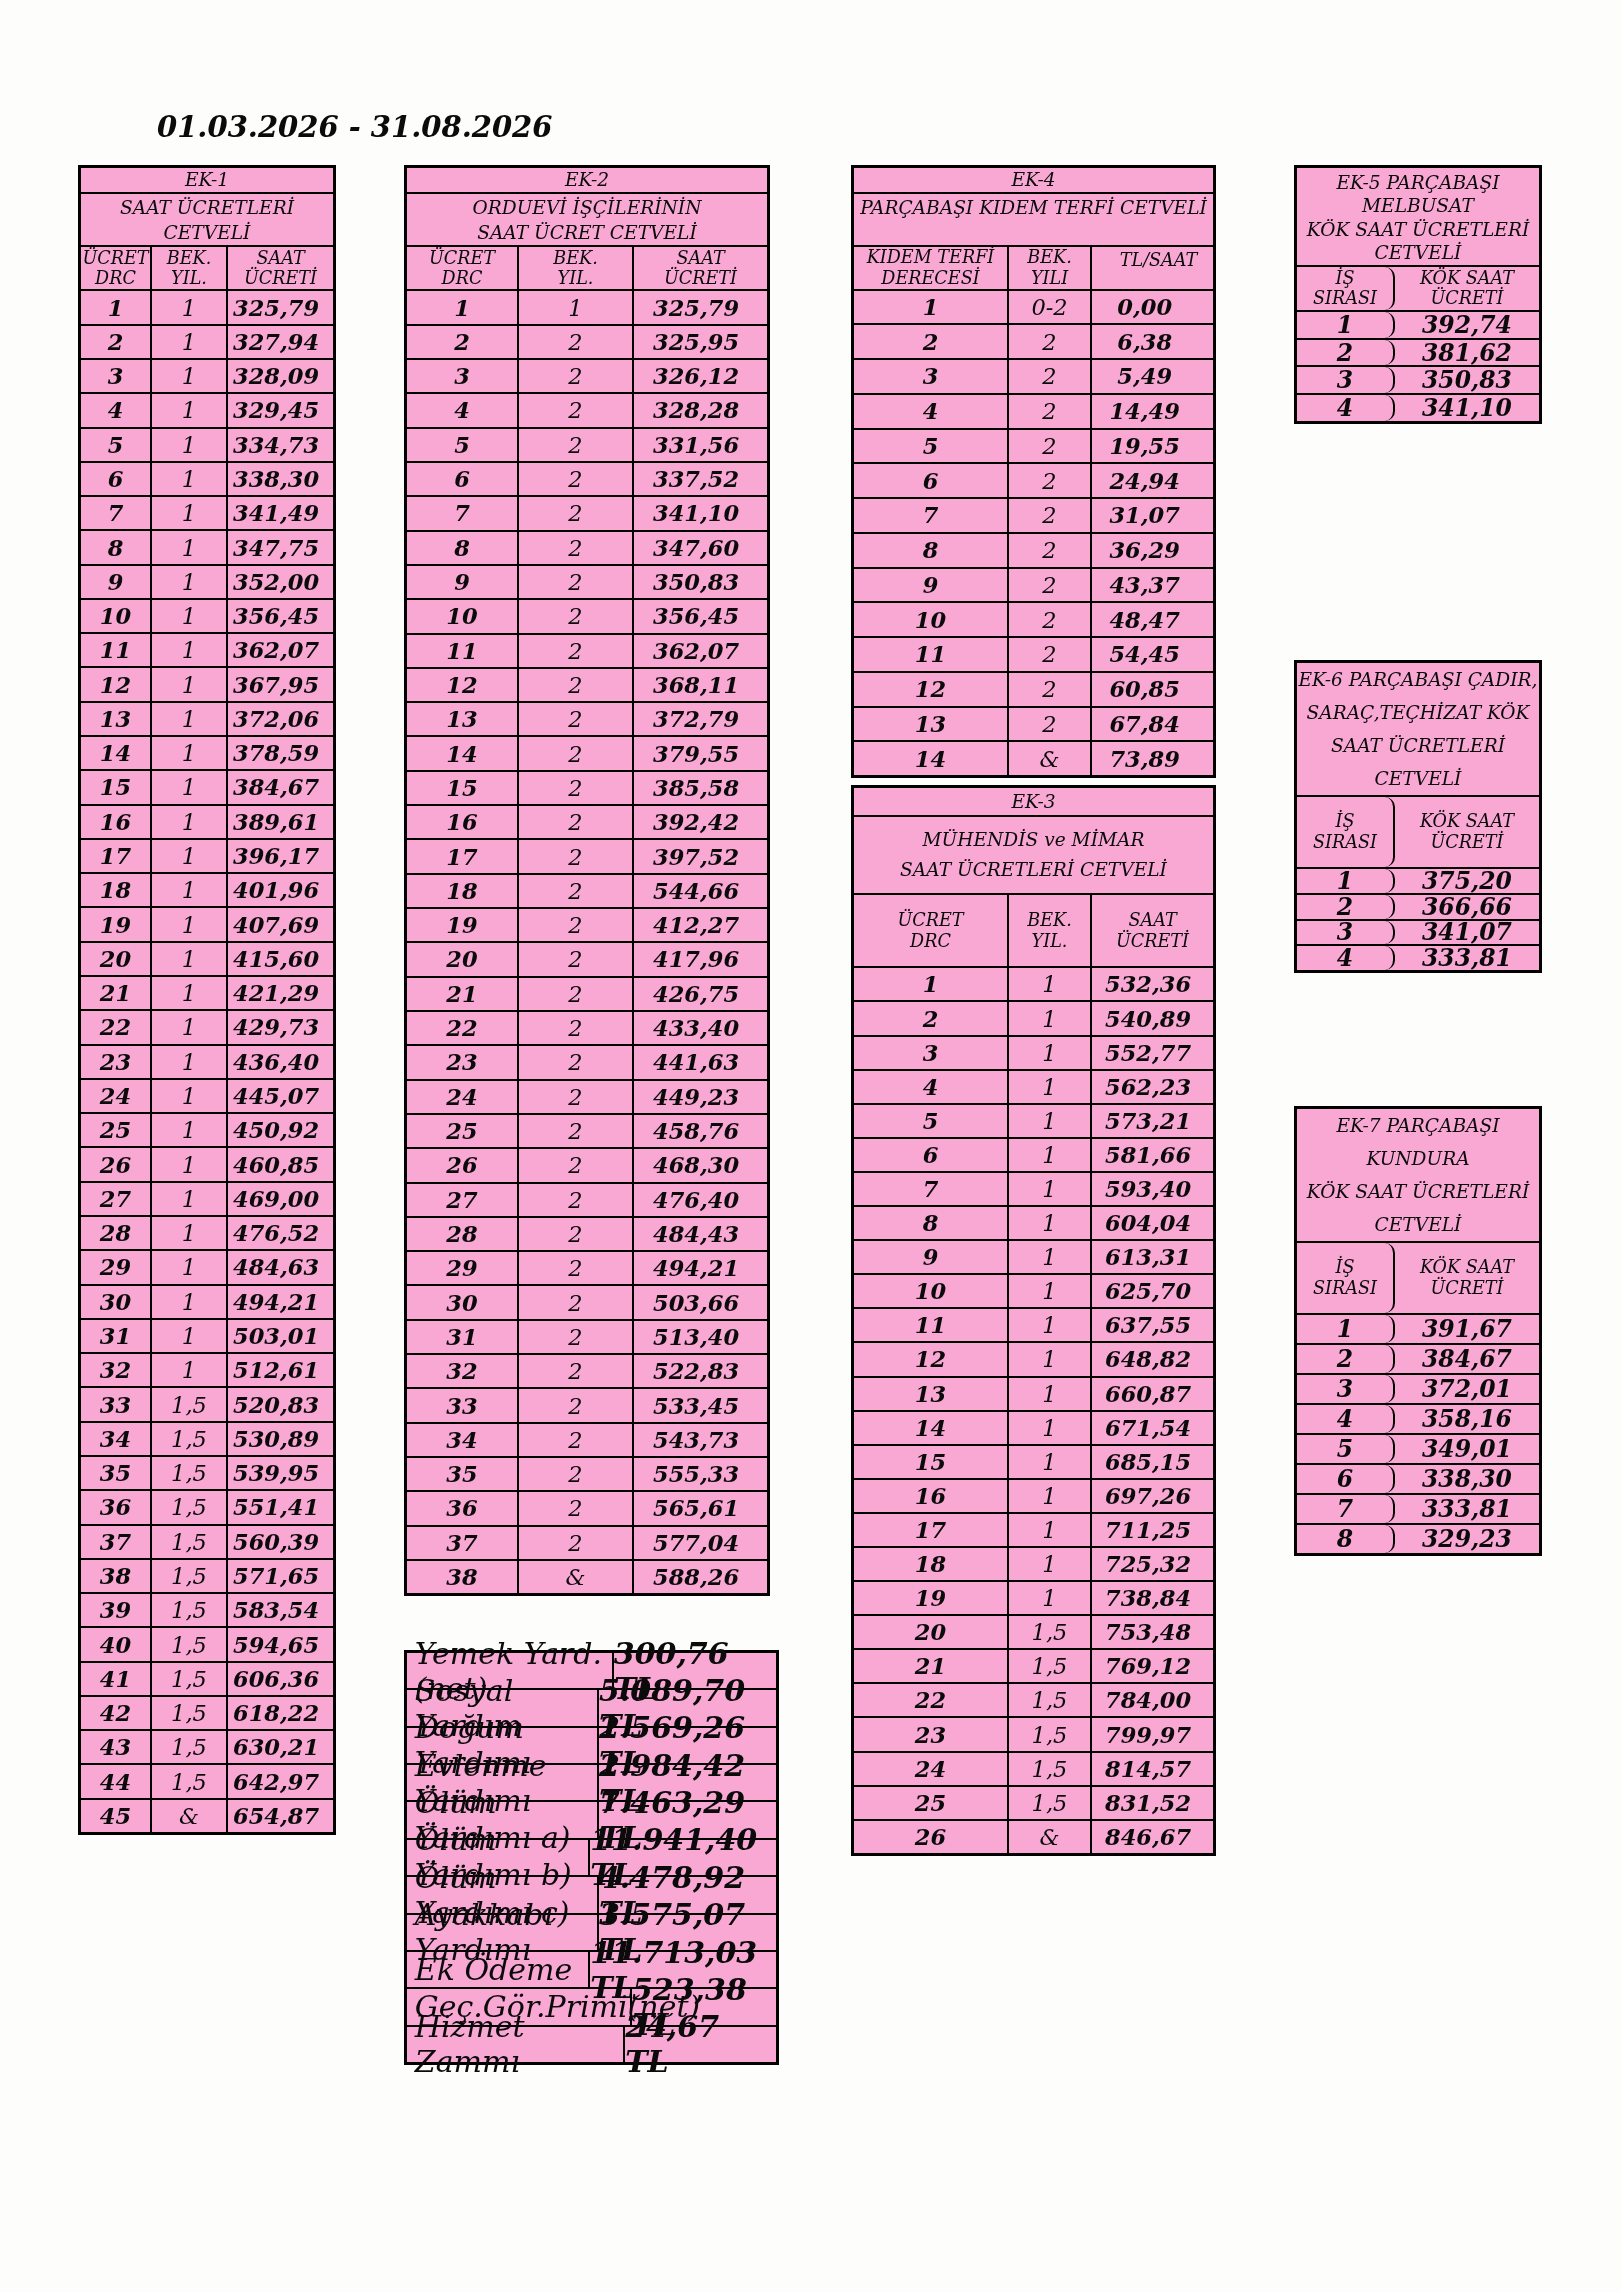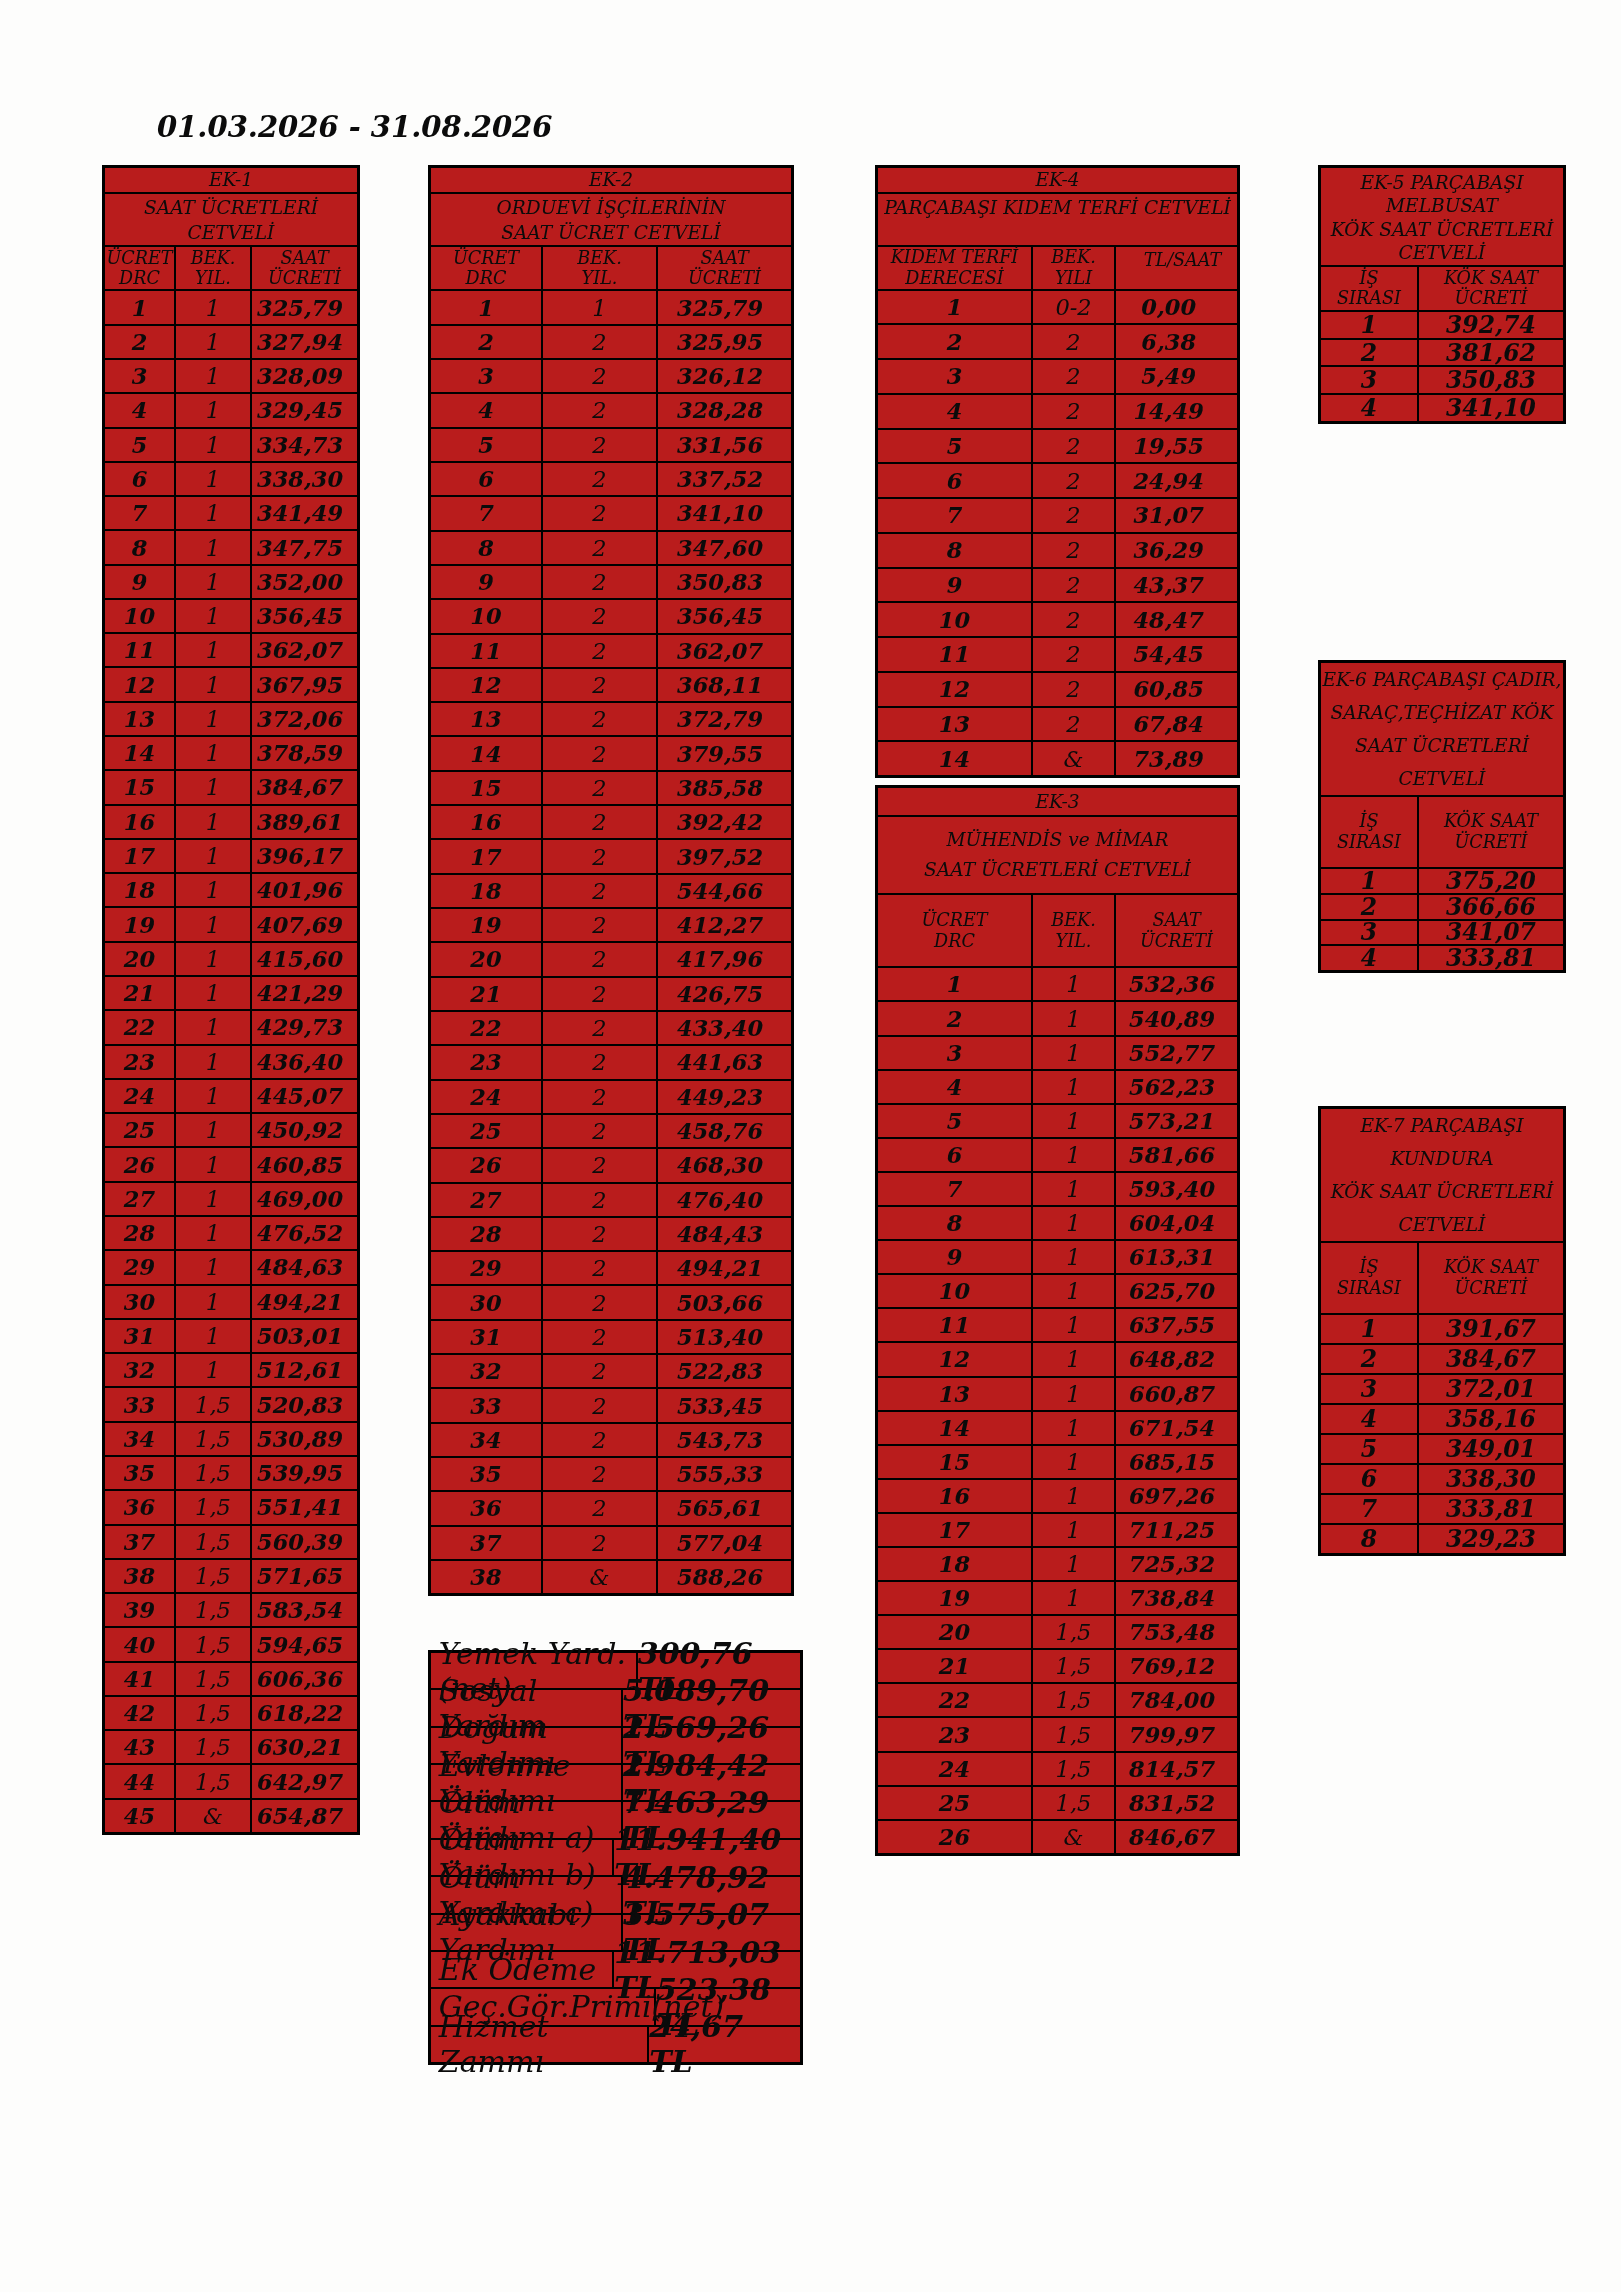--- a/index.html
+++ b/index.html
@@ -4,21 +4,21 @@
 <style>
   html,body{margin:0;padding:0;background:#e8e8e8;}
   .page{
     position:relative;width:1621px;height:2293px;background:#fdfdfc;
     font-family:"DejaVu Serif","Liberation Serif",serif;font-style:italic;color:#0b0b0b;
     overflow:hidden;margin:0 auto;
   }
   .doc-date{position:absolute;top:110px;left:157px;font-size:29px;font-weight:bold;white-space:nowrap;}
   .doc-title{position:absolute;top:110px;left:521px;font-size:29px;font-weight:bold;white-space:nowrap;}
 
-  .tbl{position:absolute;background:#b91c1c;border:3.9px solid #000;box-sizing:border-box;display:flex;flex-direction:column;margin-left:24px;}
+  .tbl{position:absolute;background:#f9a8d4;border:3.9px solid #000;box-sizing:border-box;display:flex;flex-direction:column;}
   .tag{flex:0 0 23.5px;border-bottom:2.9px solid #000;display:flex;align-items:center;justify-content:center;font-size:18.6px;}
   .ttl{border-bottom:2.9px solid #000;text-align:center;font-size:18.6px;line-height:24.5px;padding-top:2.9px;box-sizing:border-box;}
   .cols{border-bottom:2.9px solid #000;display:flex;}
   .cols .c{display:flex;flex-direction:column;align-items:center;justify-content:center;font-size:17.6px;line-height:20.6px;text-align:center;}
   .rows{flex:1 1 auto;display:flex;flex-direction:column;}
   .row{flex:1 1 0;display:flex;border-bottom:2.9px solid #000;min-height:0;}
   .row:last-child{border-bottom:none;}
   .c{box-sizing:border-box;border-right:2.9px solid #000;}
   .c:last-child{border-right:none;}
   .row .c{display:flex;align-items:center;justify-content:center;font-size:22.5px;}
@@ -36,21 +36,21 @@
   .ek5 .cols{flex:0 0 43px;}
   .ek6 .ttl,.ek7 .ttl{flex:0 0 100px;line-height:33px;padding-top:0;display:flex;flex-direction:column;justify-content:center;}
   .ek6 .cols,.ek7 .cols{flex:0 0 70px;line-height:29px;}
 
   
   .ek1 .w0{width:71px;}  .ek1 .w1{width:76px;}
   .ek2 .w0{width:112px;} .ek2 .w1{width:115px;}
   .ek4 .w0,.ek3 .w0{width:155px;} .ek4 .w1,.ek3 .w1{width:83px;}
   .ek4 .val{padding-right:15.7px;}
   .ek4 .cols .hb{align-items:flex-end;padding-right:15.7px;justify-content:flex-end;padding-bottom:18px;}
-  .ek5 .w0,.ek6 .w0,.ek7 .w0{width:98px;}
+  .ek5 .w0,.ek6 .w0,.ek7 .w0{width:98px;border-radius:10px;}
   .kok .row .c{font-size:23.5px;}
 
   
   .allow .row .c{font-size:30px;}
   .allow .lbl{justify-content:flex-start;padding-left:7.8px;font-weight:normal;}
   .allow .val{font-size:22.5px;font-weight:bold;padding-right:7.8px;}
 </style>
 </head>
 <body>
 

